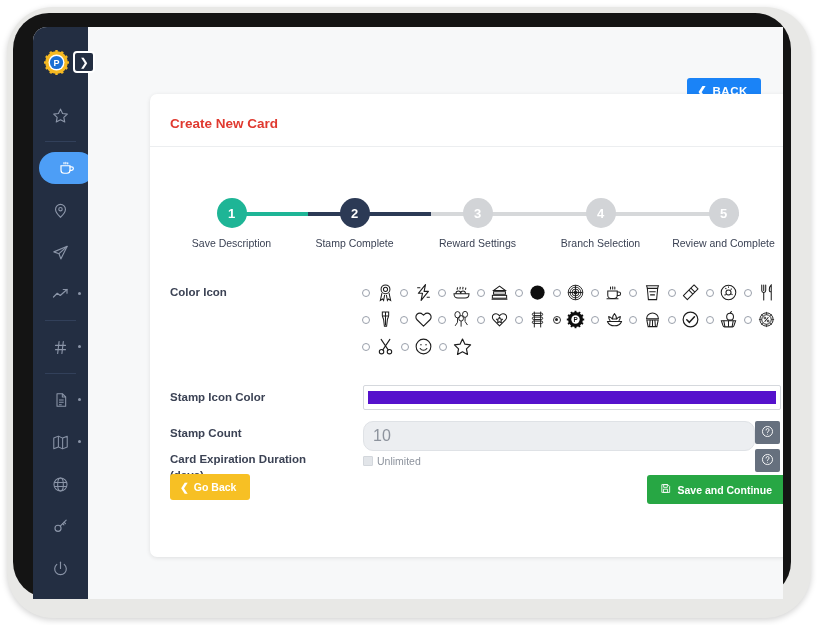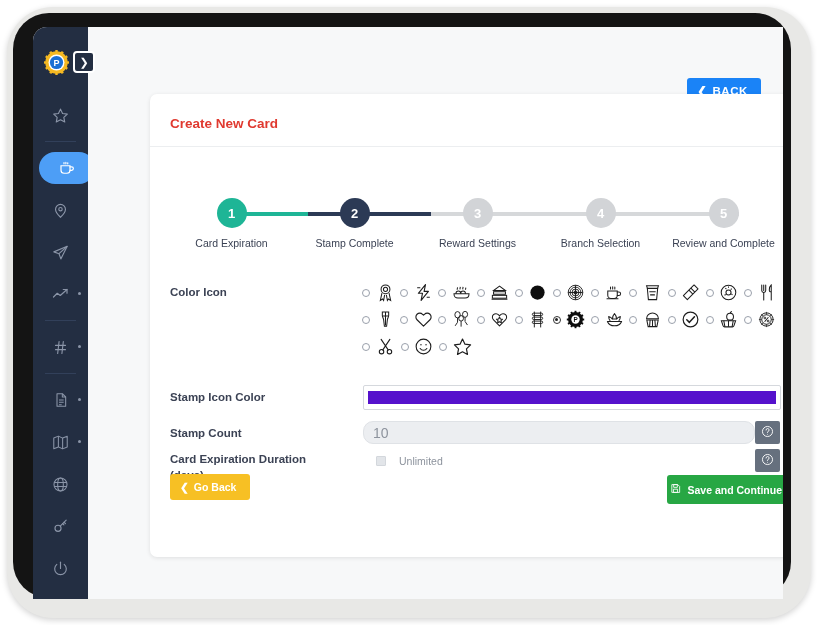--- a/index.html
+++ b/index.html
@@ -137,50 +137,50 @@
   }
   .icon-glyph svg{ display:block; }
   .color-input{
     position:absolute; left:213px; top:291px; width:418px; height:25px;
     border:1px solid #d5d8dd; background:#fff; border-radius:2px;
     display:flex; align-items:center;
   }
   .color-swatch{ height:13px; width:calc(100% - 8px); margin:0 4px; }
 
   .text-input{
-    position:absolute; height:23px; background:#eceef1;
+    position:absolute; height:30px; background:#eceef1;
     border:1px solid #dfe2e6; border-radius:10px;
     display:flex; align-items:center; padding-left:9px;
-    font-size:14px; color:#8d939d;
+    font-size:16px; color:#8d939d;
   }
   .help-btn{
     position:absolute; width:25px; height:23px; background:#66707e;
     border-radius:2px; display:flex; align-items:center; justify-content:center;
     color:#fff; font-size:12px; cursor:pointer;
   }
   .checkbox-wrap{
-    position:absolute; display:flex; align-items:center; gap:13px;
-    font-size:10.5px; color:#8d939d;margin-left:13px;
+    position:absolute; display:flex; align-items:center; gap:4px;
+    font-size:10.5px; color:#8d939d;
   }
   .checkbox{
     width:10px; height:10px; background:#e2e5e9; border:1px solid #d3d7dc;
     border-radius:1px;
   }
 
   
   #go-back-btn{
     position:absolute; left:20px; top:380px;
     background:#f7c024; color:#fff; border:none; border-radius:3px;
     font-size:10.5px; font-weight:bold; padding:7px 14px 7px 10px;
     display:flex; align-items:center; gap:5px; cursor:pointer;
   }
   #save-continue-btn{
     position:absolute; right:20px; top:381px;
     background:#27a744; color:#fff; border:none; border-radius:3px;
-    font-size:10.5px; font-weight:bold; padding:8px 3px;
+    font-size:10.5px; font-weight:bold; padding:8px 13px;
     display:flex; align-items:center; gap:6px; cursor:pointer;
   }
 </style>
 </head>
 <body>
 
 <div id="tablet-outer"></div>
 <div id="tablet-bezel"></div>
 
 <div id="tablet-screen">
@@ -341,21 +341,21 @@
         <div class="step-line" style="left:138px;width:62px;background:#2c3a55;"></div>
         <div class="step-line" style="left:200px;width:61px;background:#2c3a55;"></div>
         <div class="step-line" style="left:261px;width:62px;background:#d6d8da;"></div>
         <div class="step-line" style="left:323px;width:123px;background:#d6d8da;"></div>
         <div class="step-line" style="left:446px;width:123px;background:#d6d8da;"></div>
 
         <div class="step" style="left:0px;">
           <div class="step-circle" style="background:#1eb596;">
             <span>1</span>
           </div>
-          <div class="step-label">Card Expiration</div>
+          <div class="step-label">Save Description</div>
         </div>
 
         <div class="step" style="left:123px;">
           <div class="step-circle" style="background:#2c3a55;">
             <span>2</span>
           </div>
           <div class="step-label">Stamp Complete</div>
         </div>
 
         <div class="step" style="left:246px;">

